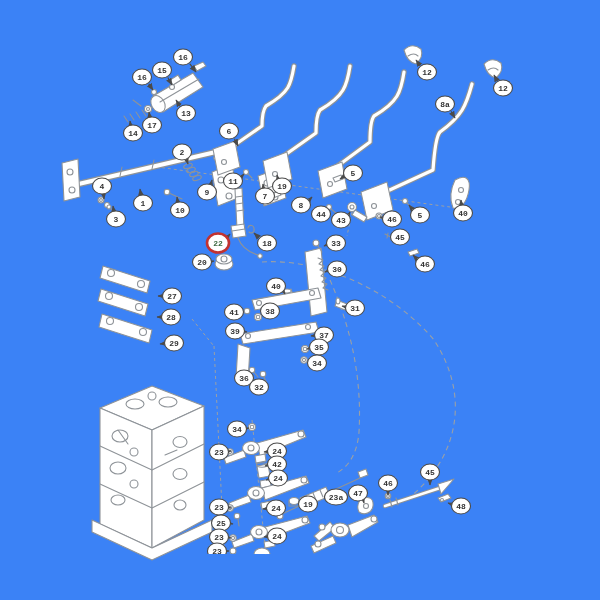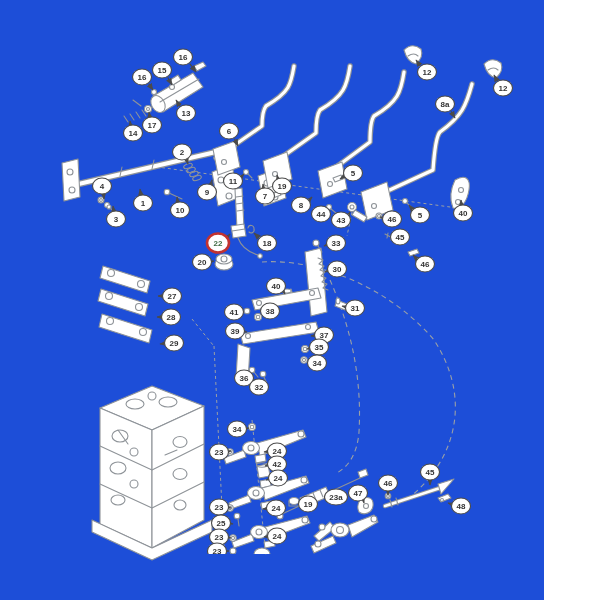--- a/index.html
+++ b/index.html
@@ -1,17 +1,17 @@
 <!DOCTYPE html>
 <html><head>
 <meta charset="utf-8">
 <style>
   html,body{margin:0;padding:0;background:#fff;}
-  #stage{position:relative;width:544px;height:600px;background:#1d4ed8;overflow:hidden;
-         font-family:Liberation Sans, sans-serif;}
+  #stage{position:relative;width:600px;height:600px;background:#3b82f6;overflow:hidden;
+         font-family:Liberation Mono, monospace;}
   svg{position:absolute;left:0;top:0;}
   .art{stroke:#8e9398;stroke-width:1.1;fill:none;stroke-linejoin:round;stroke-linecap:round;}
   .artf{stroke:#8e9398;stroke-width:1.1;fill:#ffffff;stroke-linejoin:round;}
   .tube{stroke:#8e9398;stroke-width:5.5;fill:none;stroke-linejoin:round;stroke-linecap:round;}
   .tube2{stroke:#ffffff;stroke-width:3.2;fill:none;stroke-linejoin:round;stroke-linecap:round;}
   .dash{stroke:#9aa0a6;stroke-width:1.1;fill:none;stroke-dasharray:5 4;}
   .dash2{stroke:#9aa0a6;stroke-width:1;fill:none;stroke-dasharray:3 3;}
   .callout-text{font-size:8px;font-weight:bold;}
 </style>
 </head>

